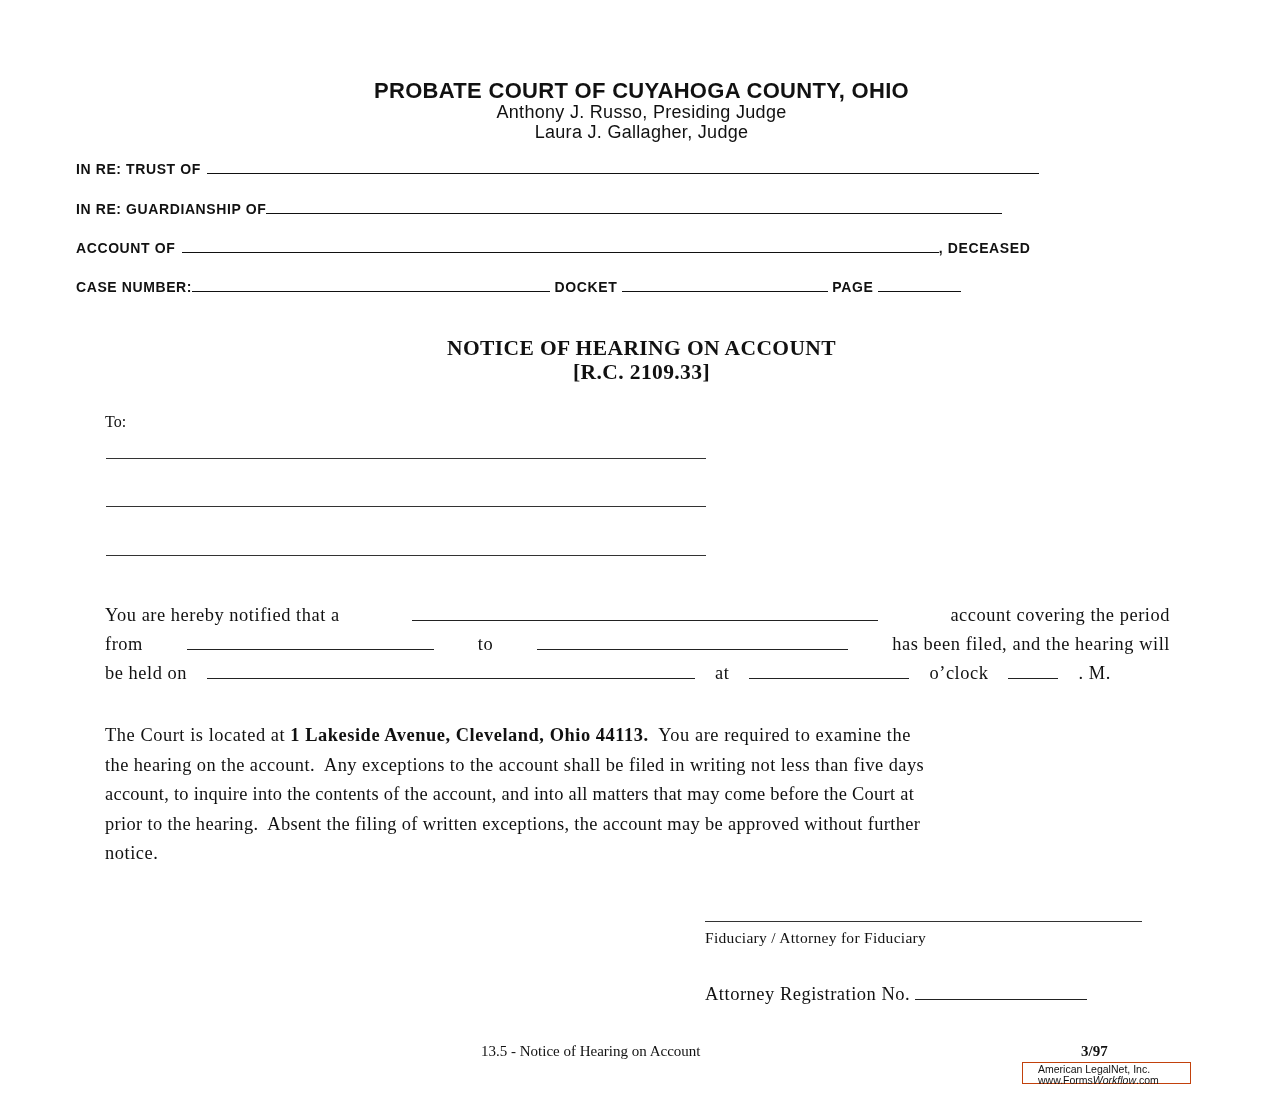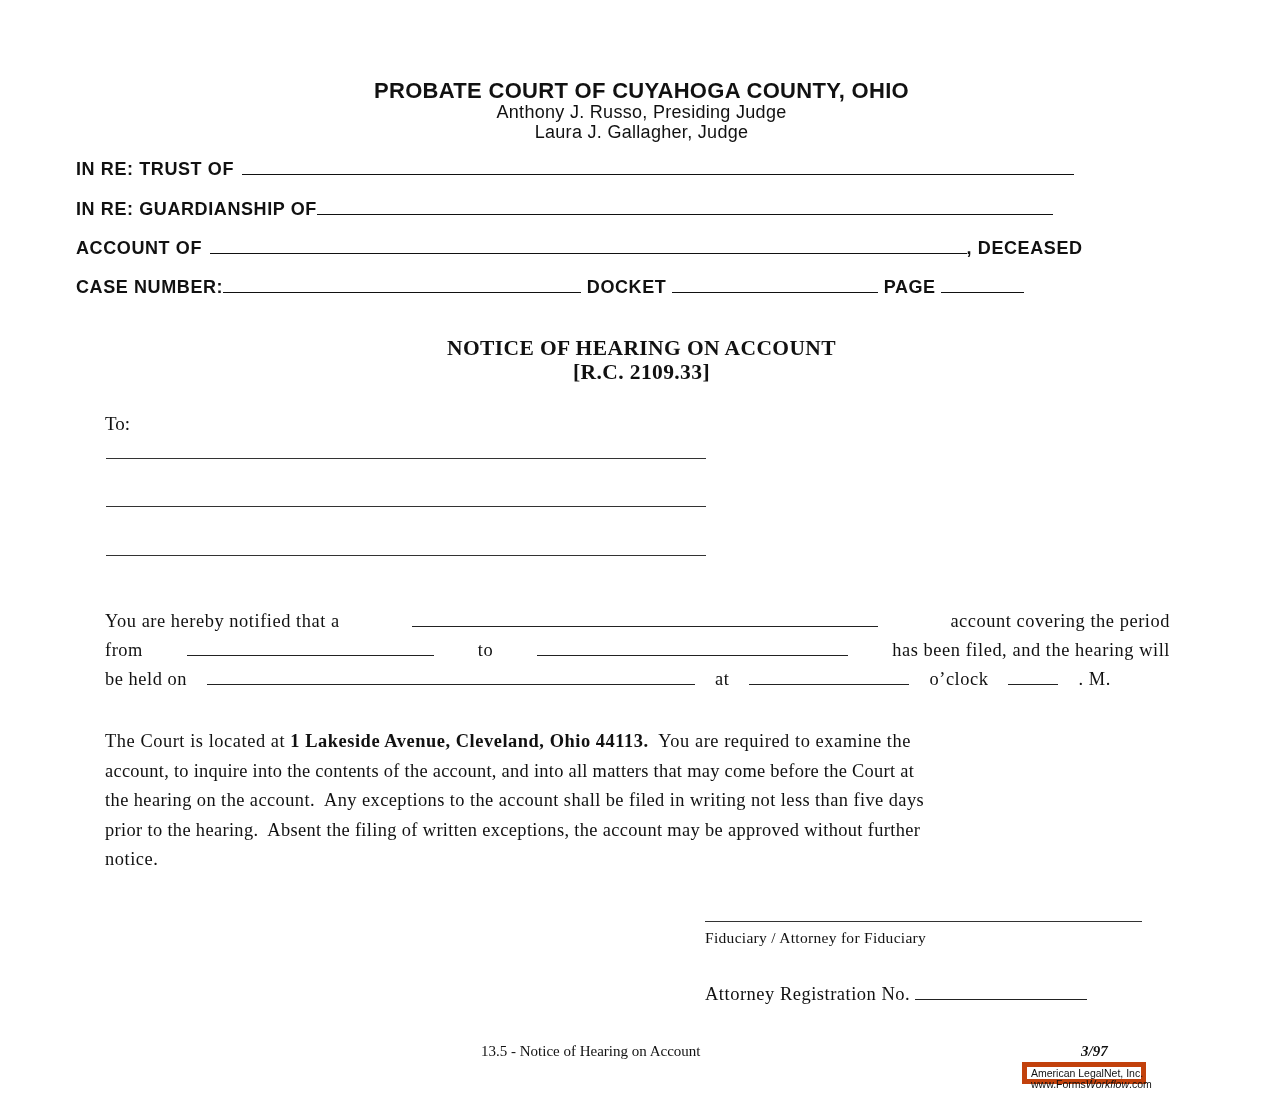--- a/index.html
+++ b/index.html
@@ -3,34 +3,34 @@
 <meta charset="utf-8">
 <style>
   html, body { margin: 0; padding: 0; background: #ffffff; }
   body { width: 1275px; height: 1100px; position: relative; overflow: hidden; color: #111; }
   .abs { position: absolute; white-space: nowrap; }
   .sans { font-family: "Liberation Sans", sans-serif; }
   .serif { font-family: "Liberation Serif", serif; }
   .center { text-align: center; }
   .court-title { left: 0; width: 1283px; top: 78px; font-size: 22px; font-weight: bold; letter-spacing: 0.3px; }
   .judge { left: 0; width: 1283px; font-size: 18px; letter-spacing: 0.3px; }
-  .cap-row { left: 76px; font-size: 18px; font-weight: bold; letter-spacing: 0.6px; }
+  .cap-row { left: 76px; font-size: 14px; font-weight: bold; letter-spacing: 0.6px; }
   .uline { display: inline-block; border-bottom: 1.4px solid #111; height: 14px; vertical-align: baseline; }
   .form-title { left: 0; width: 1283px; font-size: 21.5px; font-weight: bold; letter-spacing: 0.4px; }
-  .to-label { left: 105px; top: 413px; font-size: 19px; }
+  .to-label { left: 105px; top: 413px; font-size: 16px; }
   .to-line { left: 106px; width: 600px; height: 0; border-bottom: 1.3px solid #333; }
-  .para { left: 105px; width: 1065px; font-size: 18.4px; letter-spacing: 0.55px; margin-top: 6px; }
+  .para { left: 105px; width: 1065px; font-size: 18.4px; letter-spacing: 0.55px; }
   .para-line { position: absolute; left: 0; width: 1065px; display: flex; justify-content: space-between; align-items: baseline; white-space: nowrap; }
   .blank { display: inline-block; border-bottom: 1.2px solid #222; height: 12px; }
   .sig-line { left: 705px; top: 921px; width: 437px; height: 0; border-bottom: 1.2px solid #333; }
   .sig-label { left: 705px; top: 929px; font-size: 15.5px; letter-spacing: 0.3px; }
   .reg-label { left: 705px; top: 984px; font-size: 18.5px; letter-spacing: 0.5px; }
   .footer-title { left: 481px; top: 1043px; font-size: 15px; font-weight: normal; }
-  .footer-date { left: 1081px; top: 1043px; font-size: 15px; font-weight: bold; font-style: italic; }
-  .badge { left: 1022px; top: 1062px; width: 124px; height: 22px; border: 5px solid #c2410c; font-size: 10.5px; line-height: 10.5px; padding: 1px 0 0 4px; box-sizing: border-box; }
+  .footer-date { left: 1081px; top: 1043px; font-size: 15px; font-weight: bold; }
+  .badge { left: 1022px; top: 1062px; width: 169px; height: 22px; border: 1px solid #c2410c; font-size: 10.5px; line-height: 10.5px; padding: 1px 0 0 15px; box-sizing: border-box; }
 </style>
 </head>
 <body>
 
 <div class="abs sans center court-title">PROBATE COURT OF CUYAHOGA COUNTY, OHIO</div>
 <div class="abs sans center judge" style="top:102px;">Anthony J. Russo, Presiding Judge</div>
 <div class="abs sans center judge" style="top:122px;">Laura J. Gallagher, Judge</div>
 
 <div class="abs sans cap-row" style="top:159px;">
   <span>IN RE: TRUST OF</span>
@@ -80,22 +80,22 @@
     <span>o’clock</span>
     <span class="blank" style="width:50px;"></span>
     <span>. M.</span>
   </div>
 </div>
 
 <div class="abs serif para" style="top:721px; line-height:29.5px;">
   <div class="para-line" style="position:relative; display:block;">
     <span>The Court is located at </span><b>1 Lakeside Avenue, Cleveland, Ohio 44113.</b><span style="white-space:pre;">  You are required to examine the</span>
   </div>
+  <div class="para-line" style="position:relative; display:block; white-space:pre; letter-spacing:0.42px;">the hearing on the account.  Any exceptions to the account shall be filed in writing not less than five days</div>
   <div class="para-line" style="position:relative; display:block; letter-spacing:0.28px;">account, to inquire into the contents of the account, and into all matters that may come before the Court at</div>
-  <div class="para-line" style="position:relative; display:block; white-space:pre; letter-spacing:0.42px;">the hearing on the account.  Any exceptions to the account shall be filed in writing not less than five days</div>
   <div class="para-line" style="position:relative; display:block; white-space:pre; letter-spacing:0.35px;">prior to the hearing.  Absent the filing of written exceptions, the account may be approved without further</div>
   <div class="para-line" style="position:relative; display:block;">notice.</div>
 </div>
 
 <div class="abs sig-line"></div>
 <div class="abs serif sig-label">Fiduciary / Attorney for Fiduciary</div>
 <div class="abs serif reg-label">
   <span>Attorney Registration No.</span>
   <span class="blank" style="width:172px; height:13px;"></span>
 </div>

